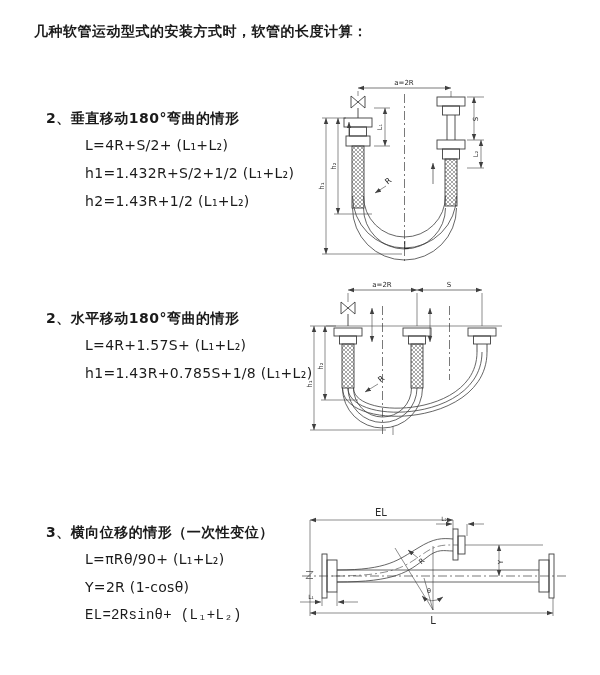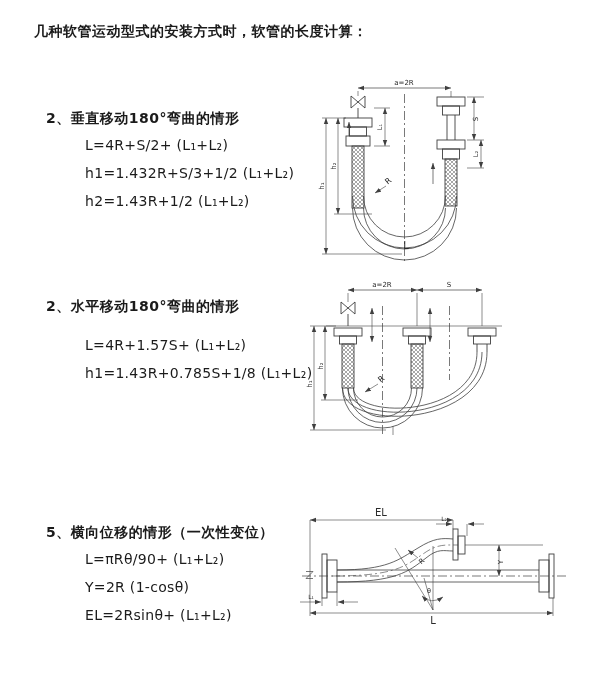--- a/index.html
+++ b/index.html
@@ -9,41 +9,41 @@
   }
   #page{position:relative;width:600px;height:675px;}
   .abs{position:absolute;white-space:nowrap;}
   .title{left:34px;top:23px;font-size:14px;font-weight:bold;letter-spacing:.5px;}
   .shead{font-size:14px;font-weight:bold;letter-spacing:.5px;}
   .formula{font-size:14px;letter-spacing:.3px;margin-left:20px;}
   .s1h{left:46px;top:110px;}
   .s1f0{left:65px;top:137px;}
   .s1f1{left:65px;top:165px;}
   .s1f2{left:65px;top:193px;text-align:center;}
-  .s2h{left:46px;top:298px;}
+  .s2h{left:46px;top:310px;}
   .s2f0{left:65px;top:337px;}
   .s2f1{left:65px;top:365px;}
   .s2f2{left:65px;top:393px;}
   .s3h{left:46px;top:524px;}
   .s3f0{left:65px;top:551px;}
   .s3f1{left:65px;top:579px;}
-  .s3f2{left:65px;top:607px;}
+  .s3f2{left:65px;top:607px;font-family:Liberation Mono, monospace;}
   svg.diag{position:absolute;}
   svg text{font-family:"DejaVu Sans","Liberation Sans",sans-serif;}
 </style>
 </head>
 <body>
 
 <div id="page">
 
   <div class="abs title">几种软管运动型式的安装方式时，软管的长度计算：</div>
 
   <div class="abs shead s1h">2、垂直移动180°弯曲的情形</div>
   <div class="abs formula s1f0">L=4R+S/2+ (L₁+L₂)</div>
-  <div class="abs formula s1f1">h1=1.432R+S/3+1/2 (L₁+L₂)</div>
+  <div class="abs formula s1f1">h1=1.432R+S/2+1/2 (L₁+L₂)</div>
   <div class="abs formula s1f2">h2=1.43R+1/2 (L₁+L₂)</div>
 
   <svg class="diag" style="left:316px;top:66px" width="272" height="200" viewBox="0 0 272 200">
     <defs>
       <marker id="a1" markerWidth="7" markerHeight="6" refX="6" refY="3" orient="auto-start-reverse" markerUnits="userSpaceOnUse">
         <path d="M0,0.8 L6,3 L0,5.2 Z" fill="#3f3f3f"></path>
       </marker>
       <pattern id="h1p" width="4" height="4" patternUnits="userSpaceOnUse">
         <path d="M0,0 L4,4 M4,0 L0,4" stroke="#828282" stroke-width="0.7"></path>
       </pattern>
@@ -183,21 +183,21 @@
     </g>
     <g fill="#2a2a2a" font-size="7" text-anchor="middle">
       <text x="76" y="7">a=2R</text>
       <text x="143" y="7">S</text>
       <text transform="rotate(-90 5.5 104)" x="5.5" y="104">h₁</text>
       <text transform="rotate(-90 16.5 86)" x="16.5" y="86">h₂</text>
       <text transform="rotate(-40 77 101)" x="77" y="101" font-size="8">R</text>
     </g>
   </svg>
 
-  <div class="abs shead s3h">5、横向位移的情形（一次性变位）</div>
+  <div class="abs shead s3h">3、横向位移的情形（一次性变位）</div>
   <div class="abs formula s3f0">L=πRθ/90+ (L₁+L₂)</div>
   <div class="abs formula s3f1">Y=2R (1-cosθ)</div>
   <div class="abs formula s3f2">EL=2Rsinθ+ (L₁+L₂)</div>
 
   <svg class="diag" style="left:296px;top:496px" width="302" height="150" viewBox="0 0 302 150">
     <defs>
       <marker id="a3" markerWidth="7" markerHeight="6" refX="6" refY="3" orient="auto-start-reverse" markerUnits="userSpaceOnUse">
         <path d="M0,0.8 L6,3 L0,5.2 Z" fill="#3f3f3f"></path>
       </marker>
     </defs>

